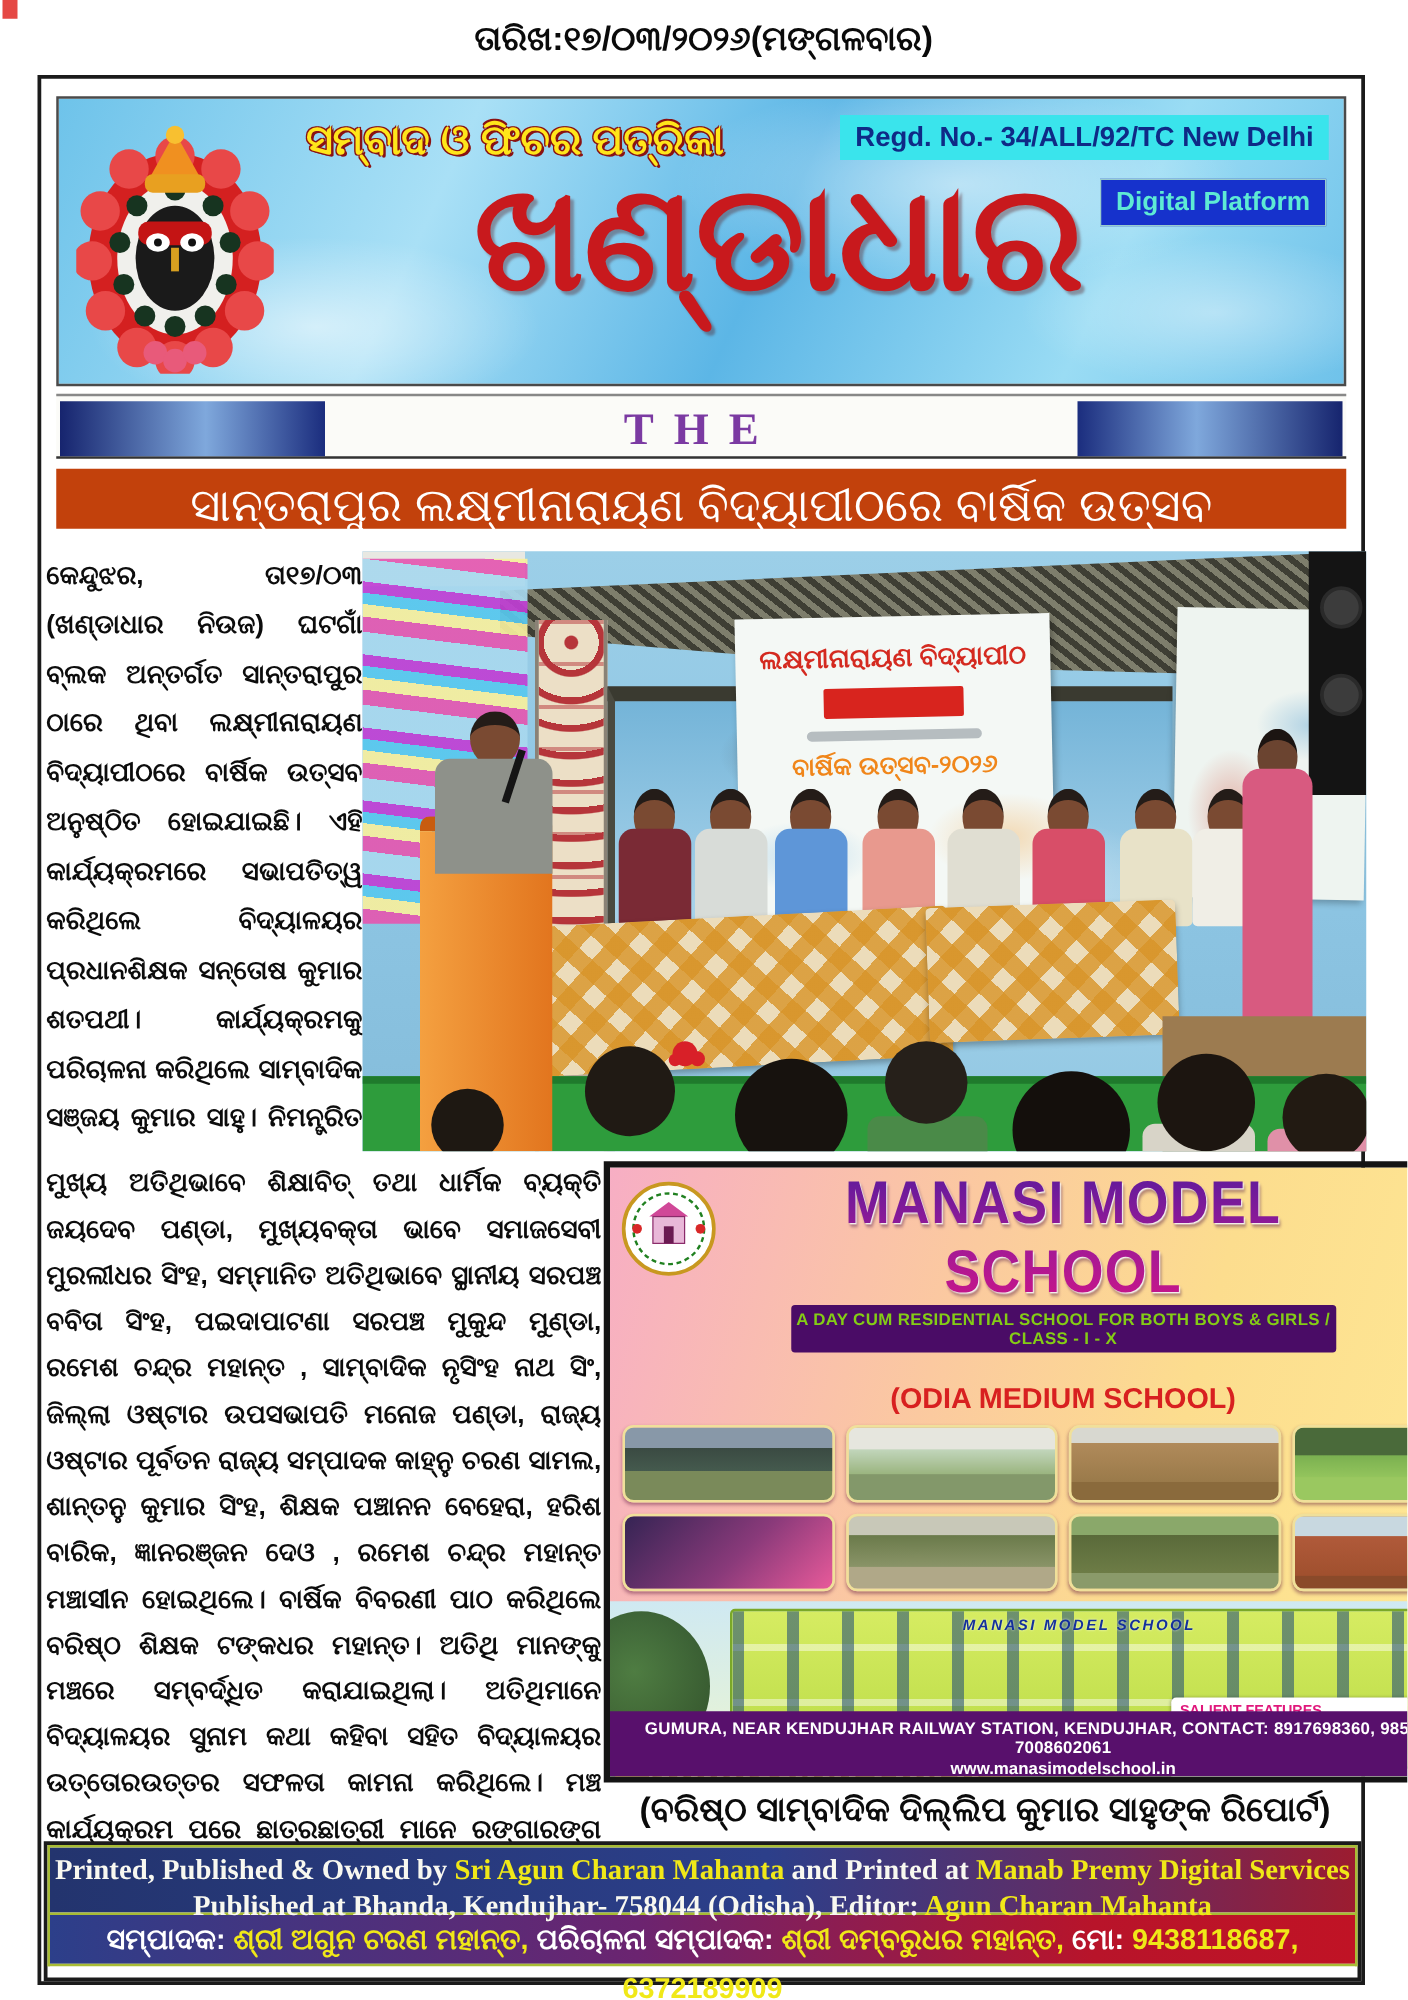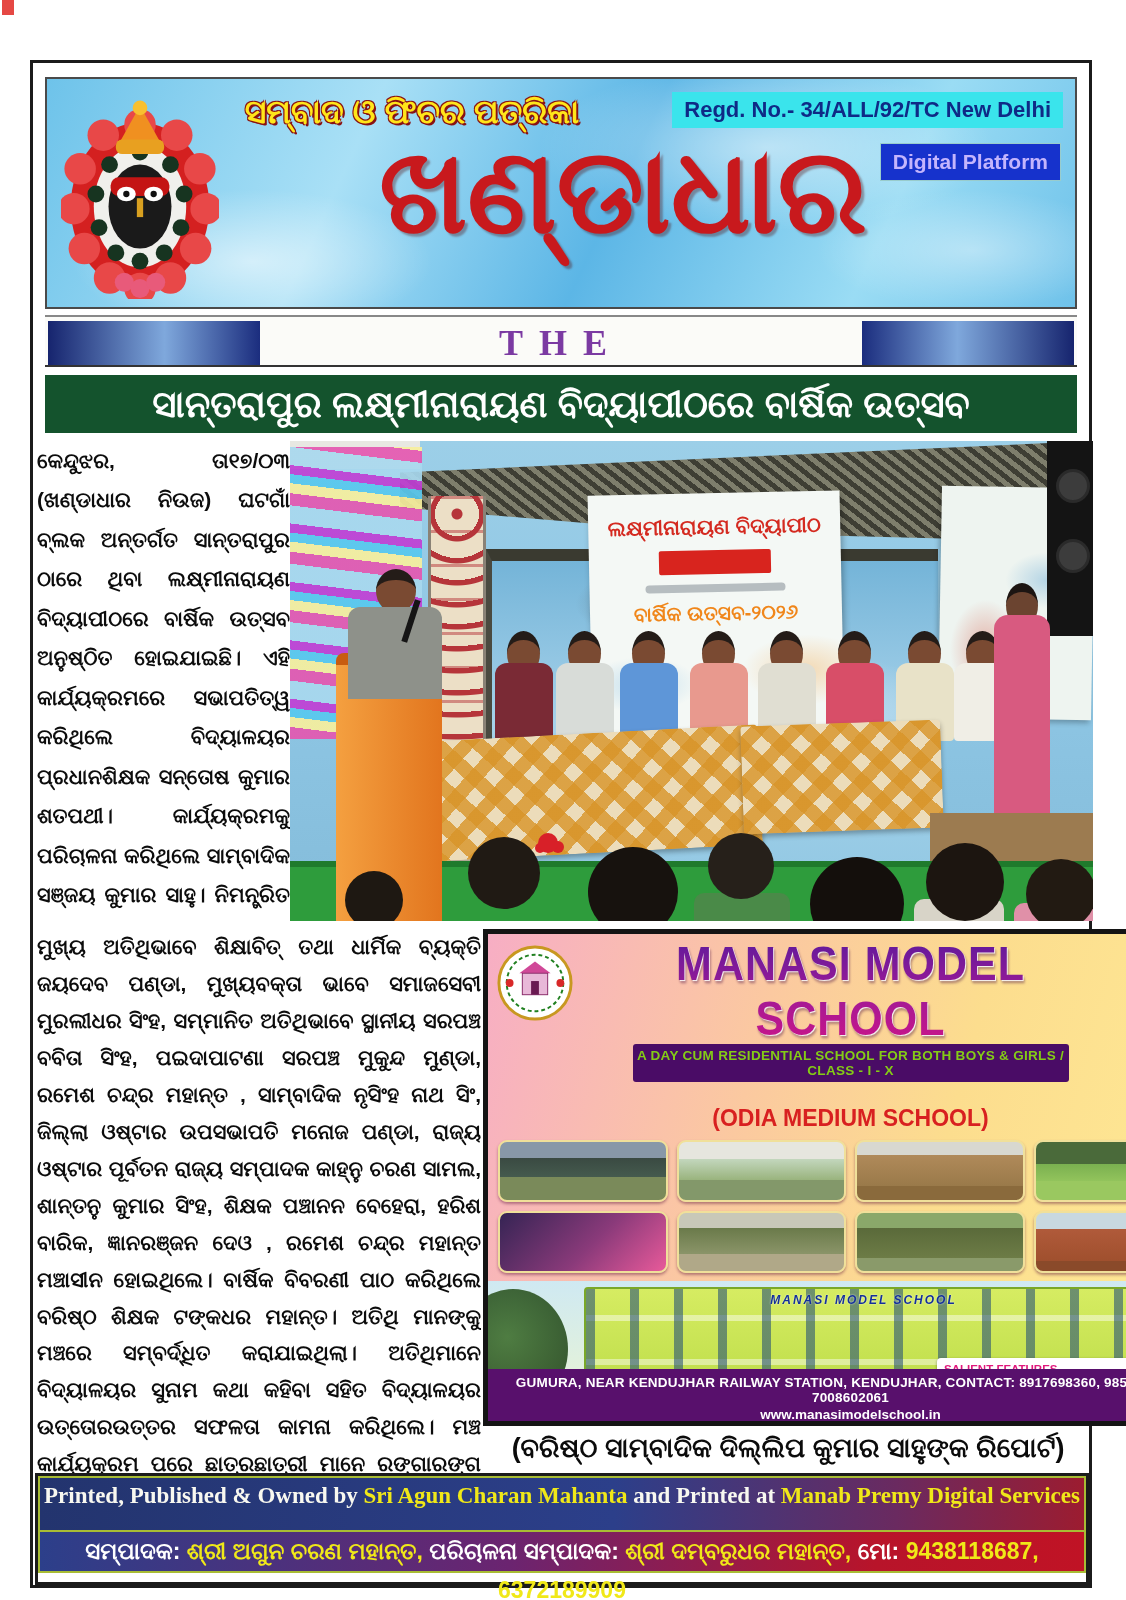--- a/index.html
+++ b/index.html
@@ -25,36 +25,36 @@
     overflow:hidden;}
   .m-logo{position:absolute;left:14px;top:10px;width:158px;height:210px;}
   .m-tagline{position:absolute;left:190px;top:14px;width:350px;text-align:center;
     font-size:33px;font-weight:bold;color:#ffe61a;
     text-shadow:2px 2px 0 #8a1212, -1px -1px 0 #8a1212, 1px -1px 0 #8a1212, -1px 1px 0 #8a1212;}
   .m-title{position:absolute;left:200px;top:36px;width:620px;text-align:right;
     font-size:118px;line-height:1.3;font-weight:bold;color:#c8191d;
     text-shadow:3px 3px 2px rgba(80,10,10,.35);}
   .m-regd{position:absolute;right:12px;top:13px;background:#3ae4ec;color:#0f2a86;
     font-size:22px;font-weight:bold;padding:5px 12px;}
-  .m-digital{position:absolute;right:14px;top:64px;background:#1632cc;color:#c4b5fd;
+  .m-digital{position:absolute;right:14px;top:64px;background:#1632cc;color:#5eead4;
     font-size:21px;font-weight:bold;padding:6px 12px;border:1px solid #9cc;}
 
   
   .band{position:absolute;left:12px;top:252px;width:1032px;height:52px;background:#fbfbf8;
         border-top:2px solid #888;border-bottom:2px solid #333;}
   .band-block{position:absolute;top:4px;width:212px;height:44px;}
   .band-block.bl{left:3px;background:linear-gradient(90deg,#16246e,#7fa8dc 55%,#1b2d7e);}
   .band-block.br{right:3px;background:linear-gradient(90deg,#1b2d7e,#7fa8dc 45%,#16246e);}
   .band-title{position:absolute;left:216px;right:216px;top:0;height:52px;line-height:52px;
     text-align:center;font-family:"Liberation Serif",serif;font-weight:bold;font-size:36px;
     letter-spacing:16px;word-spacing:26px;color:#7b3aa2;}
 
   
-  .headline{position:absolute;left:12px;top:312px;width:1032px;height:58px;background:#14532d;
-    color:#fff;font-size:37px;font-weight:bold;text-align:center;line-height:60px;}
+  .headline{position:absolute;left:12px;top:312px;width:1032px;height:48px;background:#c2410c;
+    color:#fff;font-size:37px;font-weight:normal;text-align:center;line-height:60px;}
 
   
   .col-narrow{position:absolute;left:4px;top:378px;width:253px;height:480px;overflow:hidden;
     font-size:21px;line-height:1.88;font-weight:bold;text-align:justify;color:#0c0c0c;}
   .col-wide{position:absolute;left:4px;top:866px;width:444px;height:556px;overflow:hidden;
     font-size:21px;line-height:1.76;font-weight:bold;text-align:justify;color:#0c0c0c;}
 
   
   .photo{position:absolute;left:257px;top:378px;width:803px;height:480px;overflow:hidden;
     background:
@@ -191,20 +191,21 @@
   .f-bar2{height:41px;border:2px solid #a8bc34;border-top:none;
     background:linear-gradient(90deg,#2c3f8a 0%,#6b2470 45%,#b8142a 80%,#c01325 100%);
     text-align:center;font-size:23px;font-weight:bold;color:#fff;line-height:39px;}
 </style>
 </head>
 <body>
 
 <div class="page" data-name="newspaper-page">
   <div class="corner-dot" data-name="corner-artifact"></div>
 
+  <div class="date-line" data-name="date-line">ତାରିଖ:୧୭/୦୩/୨୦୨୬(ମଙ୍ଗଳବାର)</div>
 
   <div class="frame" data-name="page-frame">
 
     <div class="masthead" data-name="masthead">
       <svg class="m-logo" data-name="deity-logo-icon" viewBox="0 0 150 200">
         <ellipse cx="75" cy="112" rx="66" ry="80" fill="#d42020"></ellipse>
         <g fill="#e84848">
           <circle cx="75" cy="34" r="15"></circle>
             <circle cx="110" cy="44" r="15"></circle>
             <circle cx="132" cy="76" r="15"></circle>
@@ -397,20 +398,23 @@
       </div>
     </div>
 
     <div class="caption" data-name="reporter-caption">(ବରିଷ୍ଠ ସାମ୍ବାଦିକ ଦିଲ୍ଲିପ କୁମାର ସାହୁଙ୍କ ରିପୋର୍ଟ)</div>
 
     <div class="footer" data-name="imprint-footer">
       <div class="f-bar1" data-name="imprint-bar-english">
         <div class="f-line" data-name="imprint-line-1">
           <span data-name="imprint-text">Printed, Published &amp; Owned by </span><span class="f-y" data-name="owner-name">Sri Agun Charan Mahanta</span><span data-name="imprint-text"> and Printed at </span><span class="f-y" data-name="printer-name">Manab Premy Digital Services</span>
         </div>
+        <div class="f-line" data-name="imprint-line-2">
+          <span data-name="imprint-text">Published at Bhanda, Kendujhar- 758044 (Odisha), Editor: </span><span class="f-y" data-name="editor-name">Agun Charan Mahanta</span>
+        </div>
       </div>
       <div class="f-bar2" data-name="imprint-bar-odia">
         <span data-name="imprint-text">ସମ୍ପାଦକ: </span><span class="f-y" data-name="editor-name-odia">ଶ୍ରୀ ଅଗୁନ ଚରଣ ମହାନ୍ତ,</span><span data-name="imprint-text"> ପରିଚାଳନା ସମ୍ପାଦକ: </span><span class="f-y" data-name="managing-editor-name">ଶ୍ରୀ ଦମ୍ବରୁଧର ମହାନ୍ତ,</span><span data-name="imprint-text"> ମୋ: </span><span class="f-y" data-name="phone-numbers">9438118687, 6372189909</span>
       </div>
     </div>
 
   </div>
 </div>
 
 </body></html>

